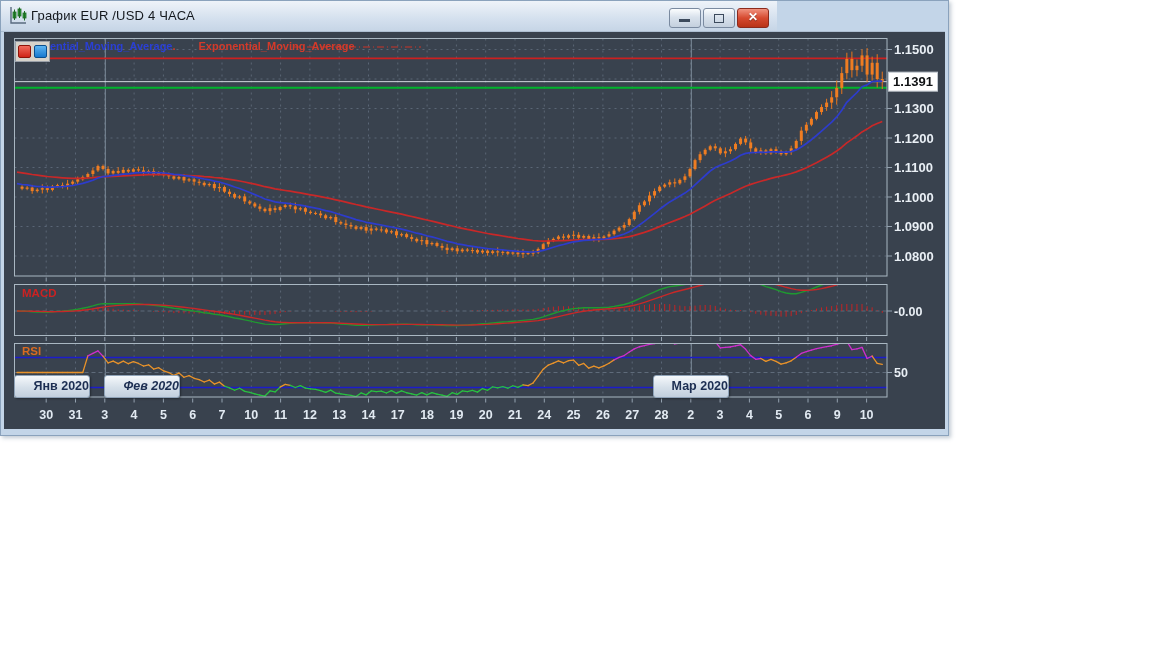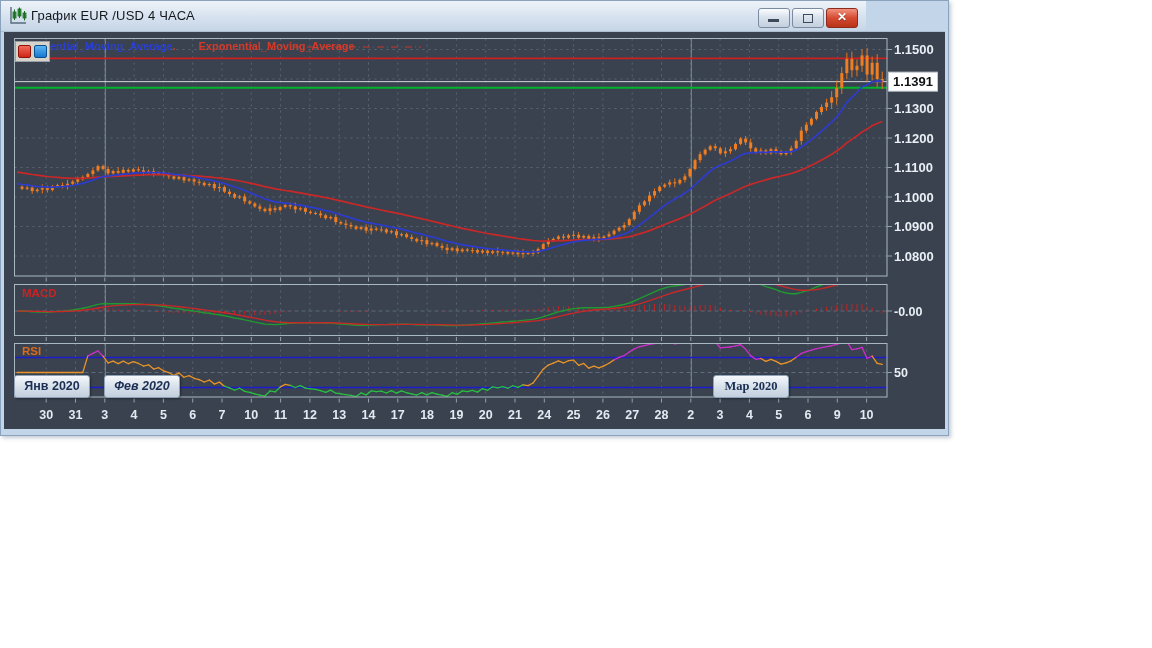--- a/index.html
+++ b/index.html
@@ -1,19 +1,19 @@
 <!DOCTYPE html>
 <html><head>
 <meta charset="utf-8">
 <style>
   html,body{margin:0;padding:0;background:#ffffff;width:1152px;height:648px;overflow:hidden;
     font-family:"Liberation Sans", sans-serif;}
   .window{position:absolute;left:0;top:0;width:947px;height:434px;background:#c3d5e8;
     border:1px solid #8aa2bc;box-shadow:2px 2px 4px rgba(120,140,160,.45);}
-  .titlebar{position:absolute;left:0;top:0;width:865px;height:30px;
+  .titlebar{position:absolute;left:0;top:0;width:776px;height:30px;
     background:linear-gradient(#eef3f9,#d4e0ee 60%,#c6d5e6);border-bottom:1px solid #a8bccf;}
   .title-icon{position:absolute;left:7px;top:5px;width:20px;height:20px;}
   .title-text{position:absolute;left:30px;top:7px;font-size:13px;color:#14181d;letter-spacing:.2px;}
   .winbtns{position:absolute;right:8px;top:7px;display:flex;gap:2px;}
   .wbtn{width:30px;height:18px;border:1px solid #7a8aa0;border-radius:3px;
     background:linear-gradient(#fbfdfe,#d9e2ec 45%,#c4d0de);position:relative;cursor:default;}
   .wbtn.close{background:linear-gradient(#f0927f,#d64a30 50%,#b83318);border-color:#8c2a1c;}
   .glyph-min{position:absolute;left:9px;top:10px;width:11px;height:3px;background:#3c4a5c;}
   .glyph-restore{position:absolute;left:10px;top:5px;width:8px;height:7px;border:1px solid #3c4a5c;background:transparent;}
   .glyph-close{position:absolute;left:0;top:1px;width:100%;text-align:center;color:#fff;
@@ -21,21 +21,21 @@
   .client{position:absolute;left:3px;top:30px;width:941px;height:397px;background:#39424e;
     border-top:1px solid #aebfd2;}
   svg.chart{position:absolute;left:0;top:0;}
   .legend-chip{position:absolute;left:14px;top:40px;width:33px;height:19px;background:#d7d3cb;
     border:1px solid #9aa0a8;display:flex;align-items:center;justify-content:center;gap:3px;z-index:6;}
   .sq{width:11px;height:11px;border-radius:2px;cursor:pointer;}
   .sq.red{background:linear-gradient(#f26b5c,#cf2417);border:1px solid #8e1409;}
   .sq.blue{background:linear-gradient(#5cb4f2,#1779cf);border:1px solid #0a4f8e;}
   .legend-text{position:absolute;left:49px;top:39px;font-size:11px;font-weight:600;z-index:6;white-space:nowrap;}
   .leg-fast{color:#2a3fd4;} .leg-sep{color:#d43a2a;} .leg-slow{color:#d43a2a;padding-left:23px;}
-  .month-box{position:absolute;top:374px;height:21px;line-height:21px;text-align:center;
+  .month-box{position:absolute;top:374px;height:21px;line-height:21px;text-align:right;
     background:linear-gradient(#f5f8fb,#d5dfe9 55%,#c2cfdd);border:1px solid #8fa3b8;border-radius:3px;
     font-size:12.5px;font-weight:bold;color:#1c2e52;z-index:7;box-shadow:1px 1px 2px rgba(0,0,0,.35);cursor:default;}
 </style>
 </head>
 <body>
 
 <div class="window">
 
   <div class="titlebar">
     <svg class="title-icon" viewBox="0 0 20 20">
@@ -994,14 +994,14 @@
     </svg>
 
   <div class="legend-chip">
     <span class="sq red"></span>
     <span class="sq blue"></span>
   </div>
   <div class="legend-text"><span class="leg-fast">ential_Moving_Average</span><span class="leg-sep">.</span><span class="leg-slow">Exponential_Moving_Average</span></div>
 
   <div class="month-box" style="left:13px;width:74px;">Янв 2020</div>
   <div class="month-box" style="left:103px;width:74px;font-style:italic;">Фев 2020</div>
-  <div class="month-box" style="left:712px;width:74px;font-family:Liberation Serif, serif;">Мар 2020</div>
+  <div class="month-box" style="left:652px;width:74px;">Мар 2020</div>
 </div>
 
 </body></html>

